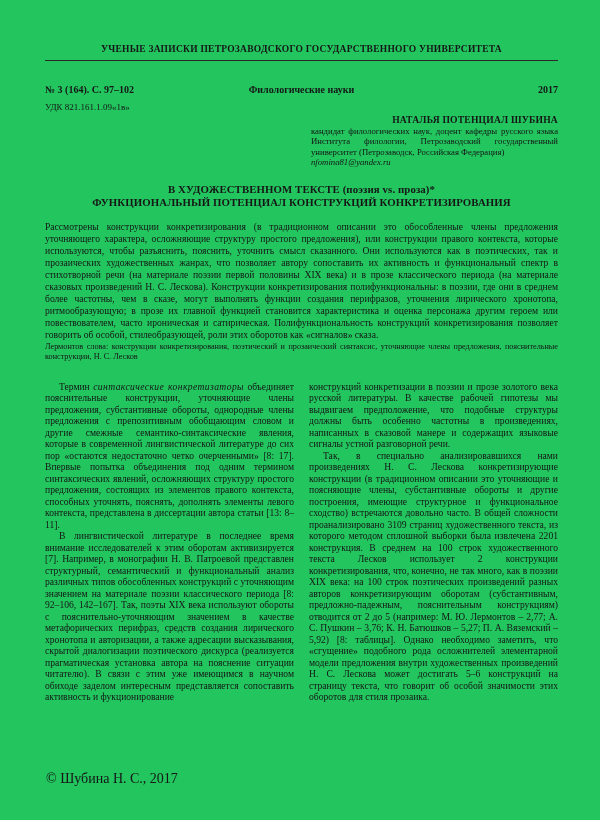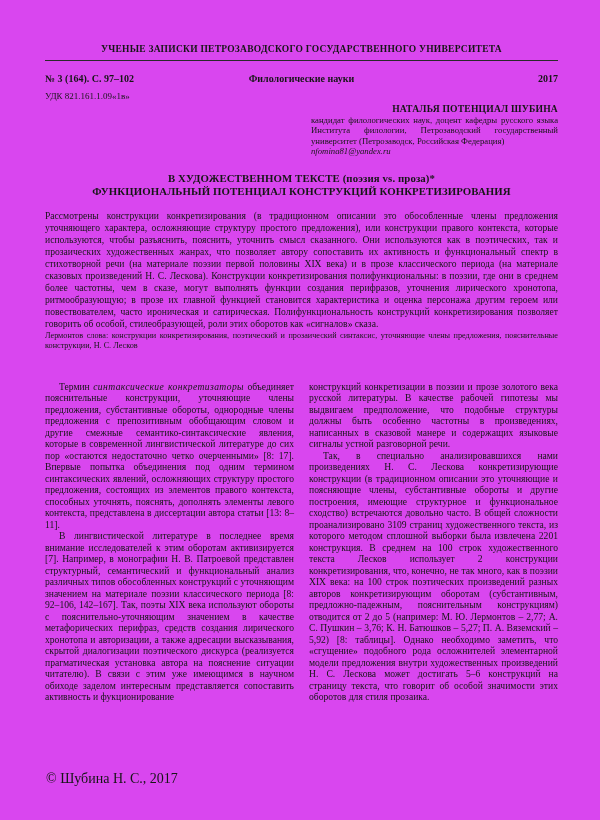--- a/index.html
+++ b/index.html
@@ -8,41 +8,41 @@
     background: #ffffff;
     color: #161616;
     font-family: "Liberation Serif", serif;
     -webkit-font-smoothing: antialiased;
   }
   .page {
     position: relative;
     width: 600px;
     height: 820px;
     padding: 44px 42px 0 45px;
-    background: #d946ef;
+    background: #22c55e;
   }
   .journal-header {
     text-align: center;
     font-weight: bold;
     font-size: 9.5px;
     letter-spacing: 0.25px;
     white-space: nowrap;
   }
   .rule {
     border: none;
     border-top: 1px solid #2a2a2a;
     margin: 6px 0 0 0;
   }
   .meta-row {
     display: grid;
     grid-template-columns: 1fr auto 1fr;
     align-items: baseline;
     font-weight: bold;
     font-size: 10px;
-    margin-top: 12px;
+    margin-top: 23px;
   }
   .meta-right { text-align: right; }
   .udc {
     font-size: 9px;
     margin-top: 7px;
   }
   .author-block {
     width: 247px;
     margin-left: auto;
     margin-top: 3px;
@@ -73,21 +73,21 @@
   }
   .keywords {
     margin-top: 1px;
     font-size: 8.2px;
     line-height: 9.8px;
     text-align: justify;
   }
   .columns {
     display: flex;
     gap: 15px;
-    margin-top: 30px;
+    margin-top: 19px;
   }
   .col {
     width: 250px;
     font-size: 9.6px;
     line-height: 11.5px;
     text-align: justify;
   }
   .col p.indent { text-indent: 14px; }
   .term {
     font-style: italic;

